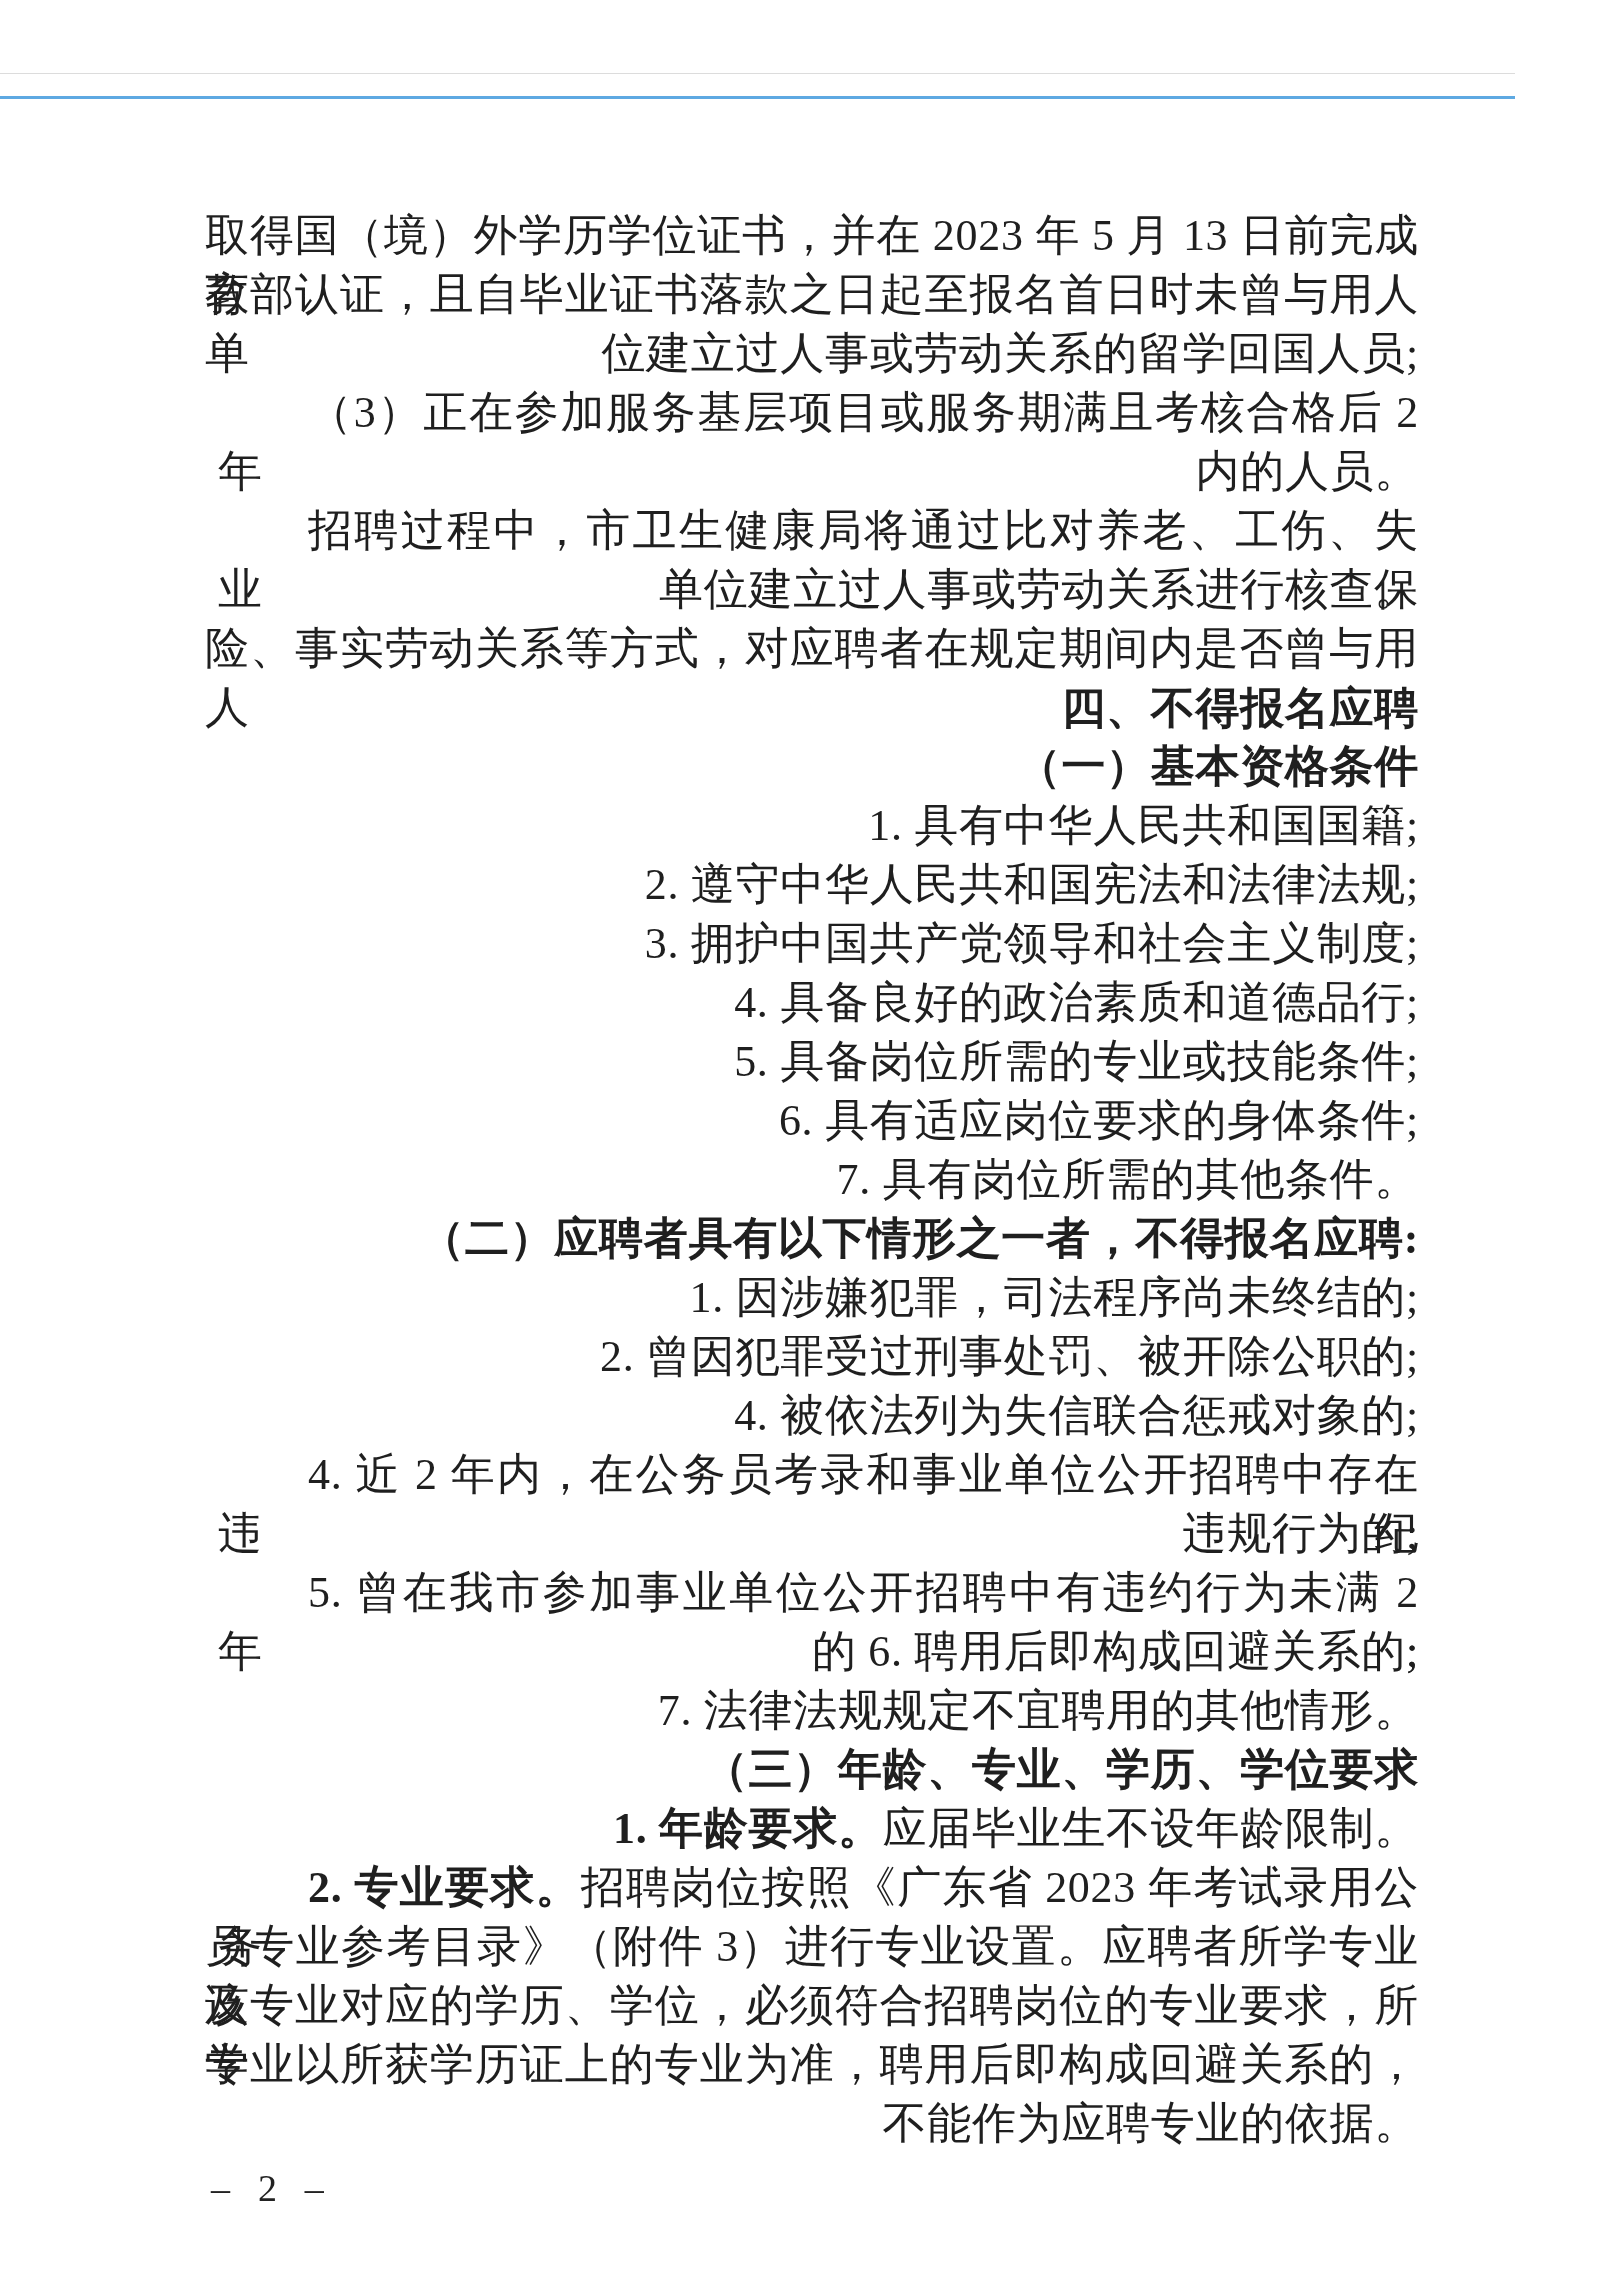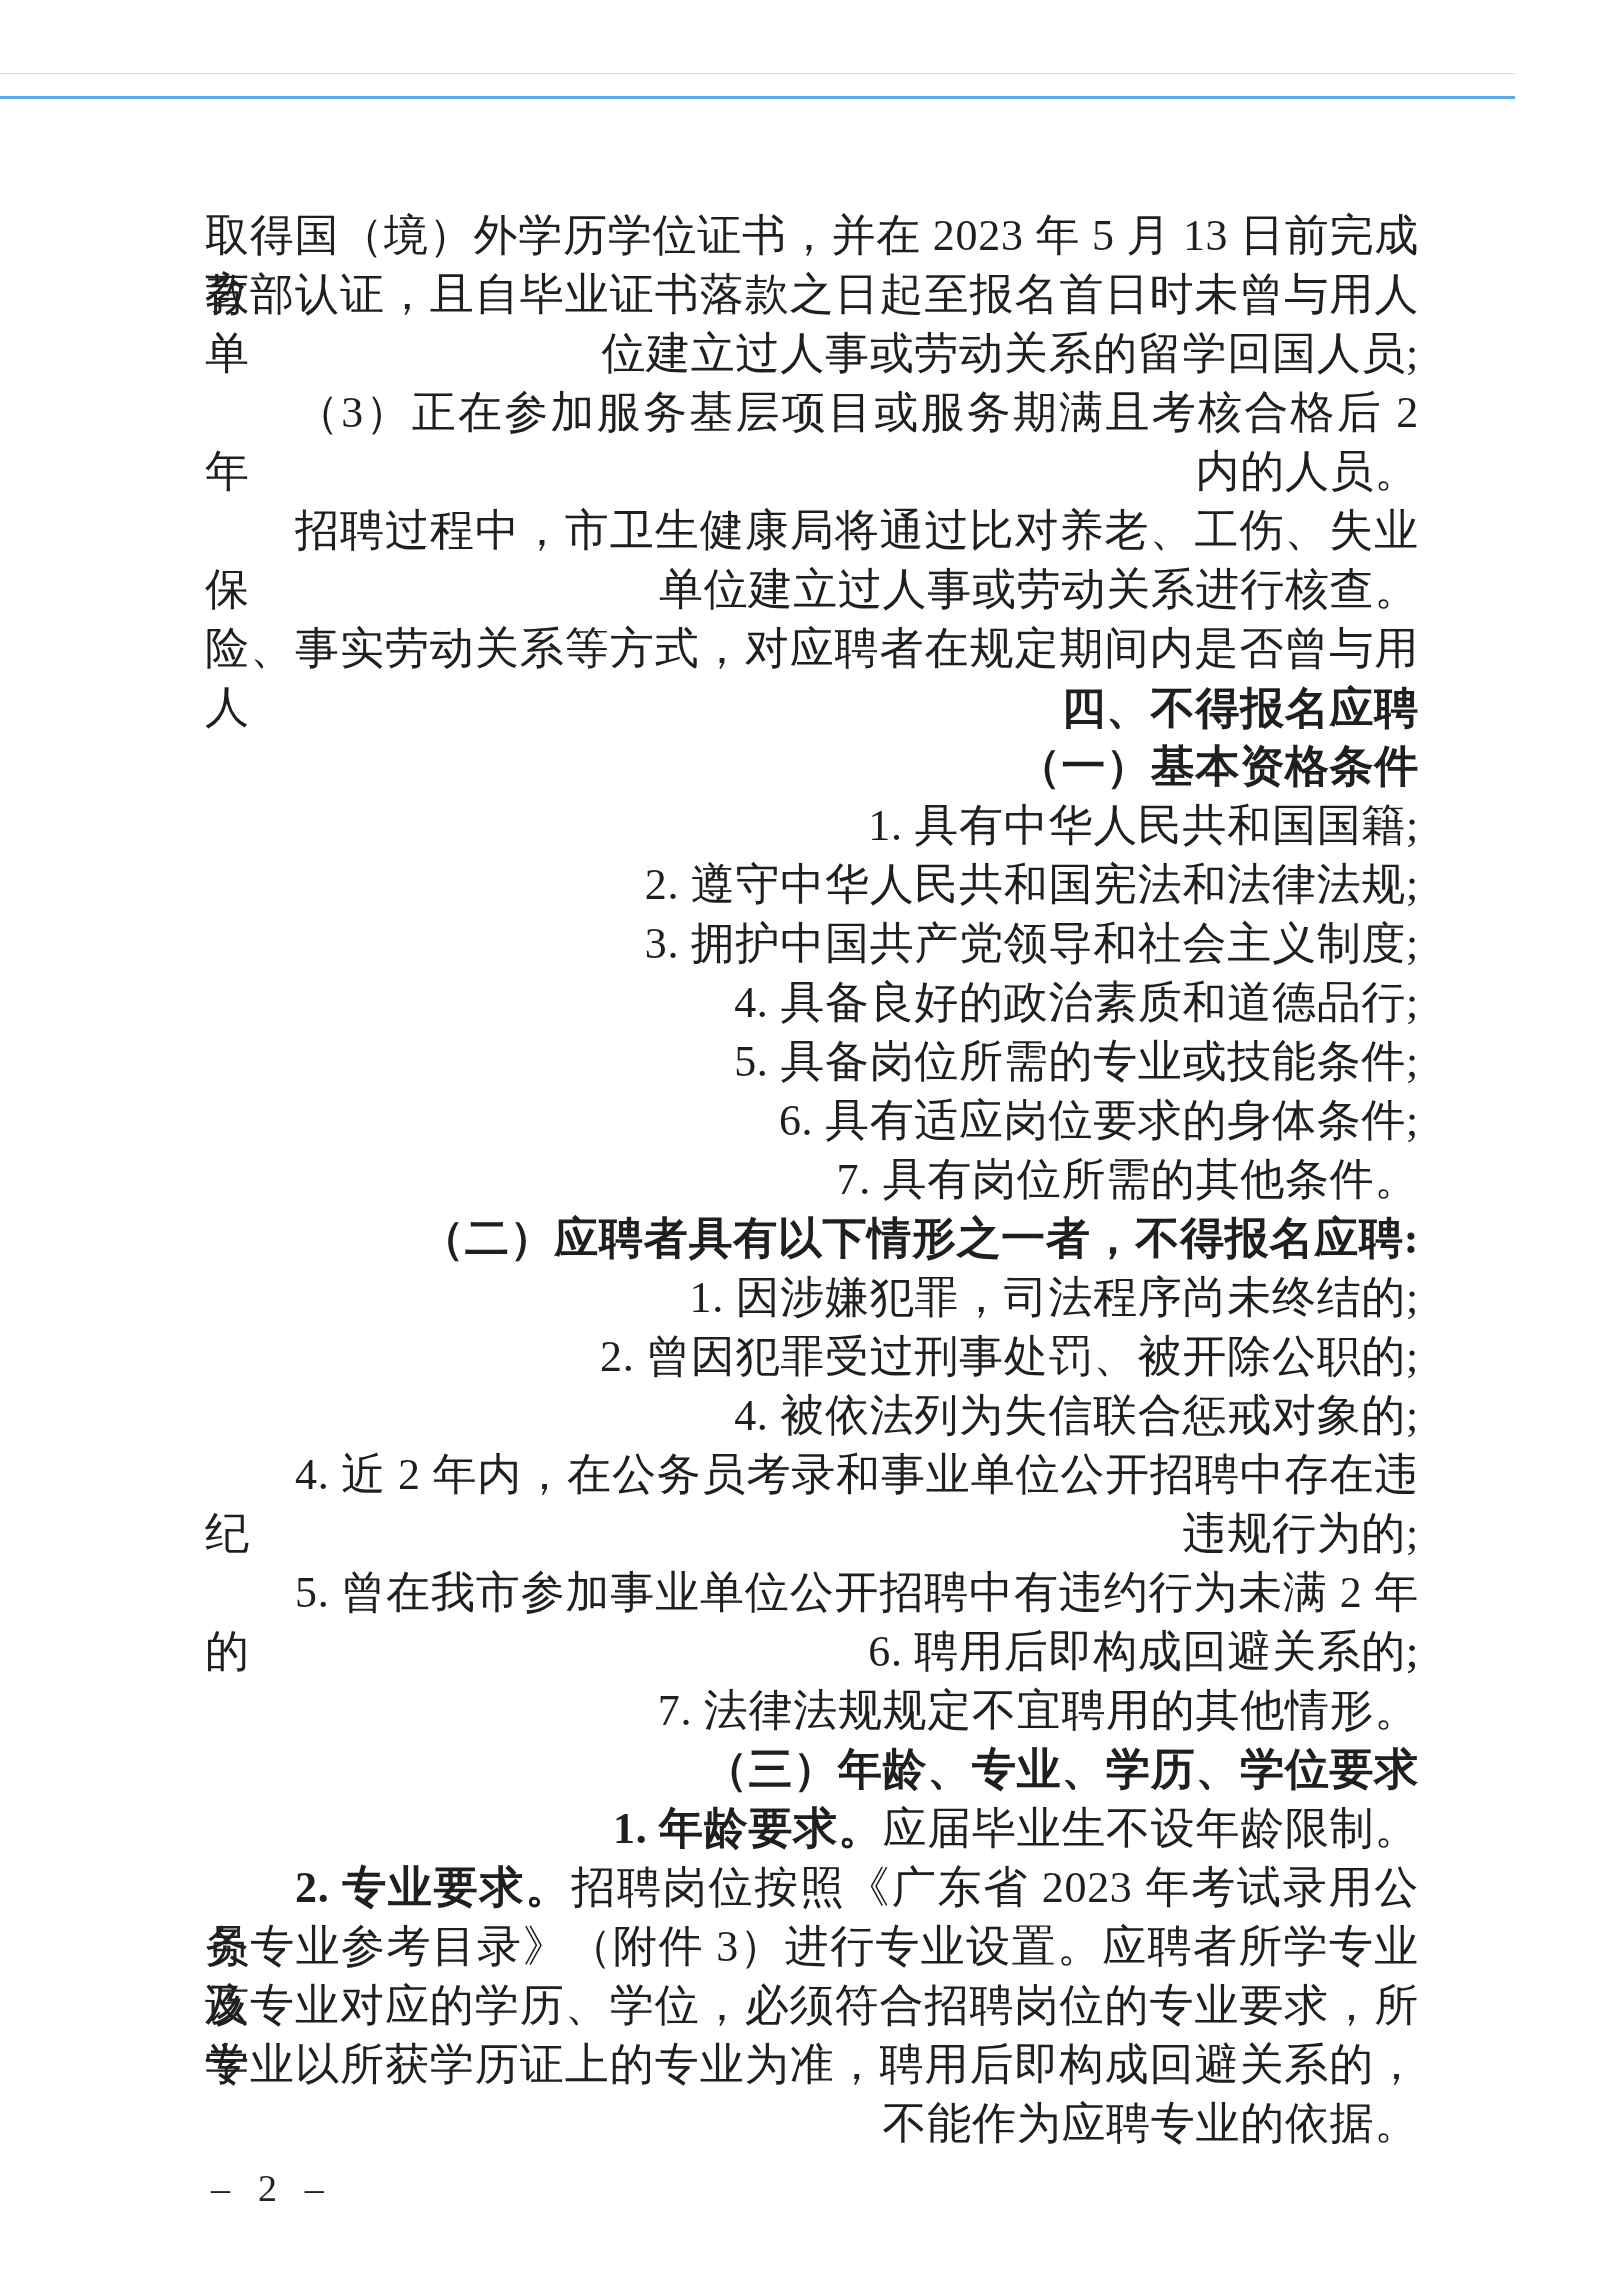--- a/index.html
+++ b/index.html
@@ -31,21 +31,21 @@
     width: 1214px;
   }
   .line {
     font-size: 44px;
     line-height: 59px;
     height: 59px;
     letter-spacing: 0.7px;
     white-space: nowrap;
     text-align: right;
   }
-  .ind { text-indent: 90px; }
+  .ind { text-indent: 90px; margin-left: 13px; }
   .j {
     white-space: normal;
     text-align: justify;
     text-align-last: justify;
   }
   .b { font-weight: bold; }
   .hei {
     font-family: "Liberation Sans", sans-serif;
     font-weight: bold;
   }

